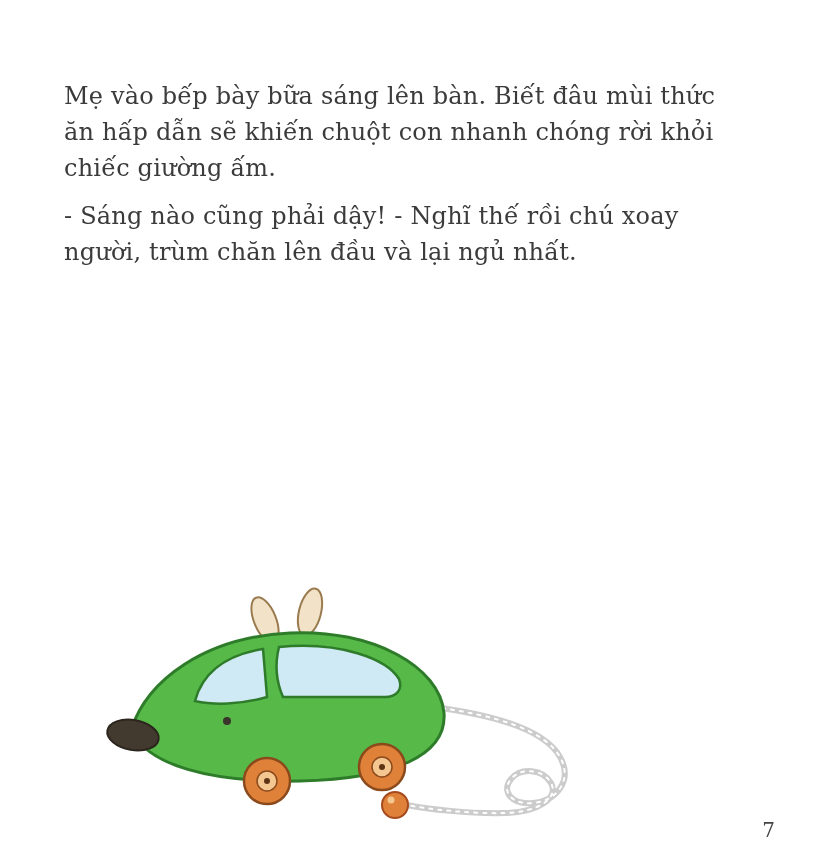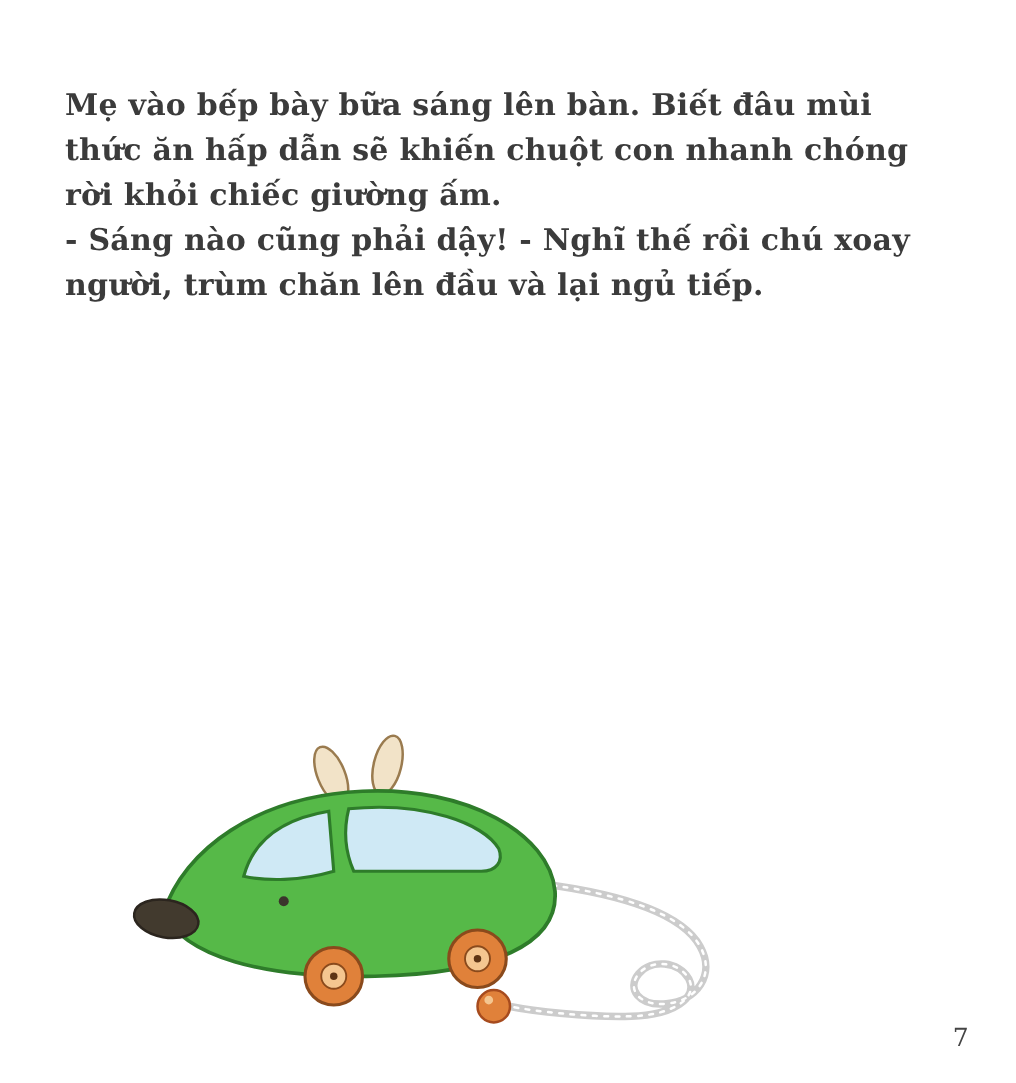--- a/index.html
+++ b/index.html
@@ -21,22 +21,21 @@
     left: 52px;
     top: 66px;
     width: 712px;
     color: #3b3b3b;
     font-size: 24px;
     line-height: 36px;
     letter-spacing: 0.2px;
     text-align: left;
   }
   .text-block p {
-    margin: 0;
-    font-weight: bold;
+    margin: 12px;
   }
   .illustration {
     position: absolute;
     left: 95px;
     top: 565px;
     width: 500px;
     height: 285px;
   }
   .page-number {
     position: absolute;
@@ -46,21 +45,21 @@
     color: #444444;
   }
 </style>
 </head>
 <body>
 
 <div class="page">
 
   <div class="text-block">
     <p>Mẹ vào bếp bày bữa sáng lên bàn. Biết đâu mùi thức ăn hấp dẫn sẽ khiến chuột con nhanh chóng rời khỏi chiếc giường ấm.</p>
-    <p>- Sáng nào cũng phải dậy! - Nghĩ thế rồi chú xoay người, trùm chăn lên đầu và lại ngủ tiếp.</p>
+    <p>- Sáng nào cũng phải dậy! - Nghĩ thế rồi chú xoay người, trùm chăn lên đầu và lại ngủ nhất.</p>
   </div>
 
   <div class="illustration">
     <svg viewBox="0 0 500 285" width="500" height="285" aria-hidden="true">
 
       <path d="M 338 142 C 400 150, 450 165, 465 192 C 478 215, 462 236, 438 238 C 416 240, 406 226, 416 214 C 426 202, 448 204, 456 218 C 464 233, 444 247, 410 248 C 375 249, 332 244, 312 240" fill="none" stroke-width="6" stroke-linecap="round" stroke="#cccccc"></path>
       <path d="M 338 142 C 400 150, 450 165, 465 192 C 478 215, 462 236, 438 238 C 416 240, 406 226, 416 214 C 426 202, 448 204, 456 218 C 464 233, 444 247, 410 248 C 375 249, 332 244, 312 240" fill="none" stroke="#ffffff" stroke-width="2" stroke-dasharray="3 6" stroke-linecap="round"></path>
 
       <circle cx="300" cy="240" r="13" stroke="#a64b1e" stroke-width="2" fill="#e0813a"></circle>
       <circle cx="296" cy="235" r="3.5" fill="#f4c690"></circle>

